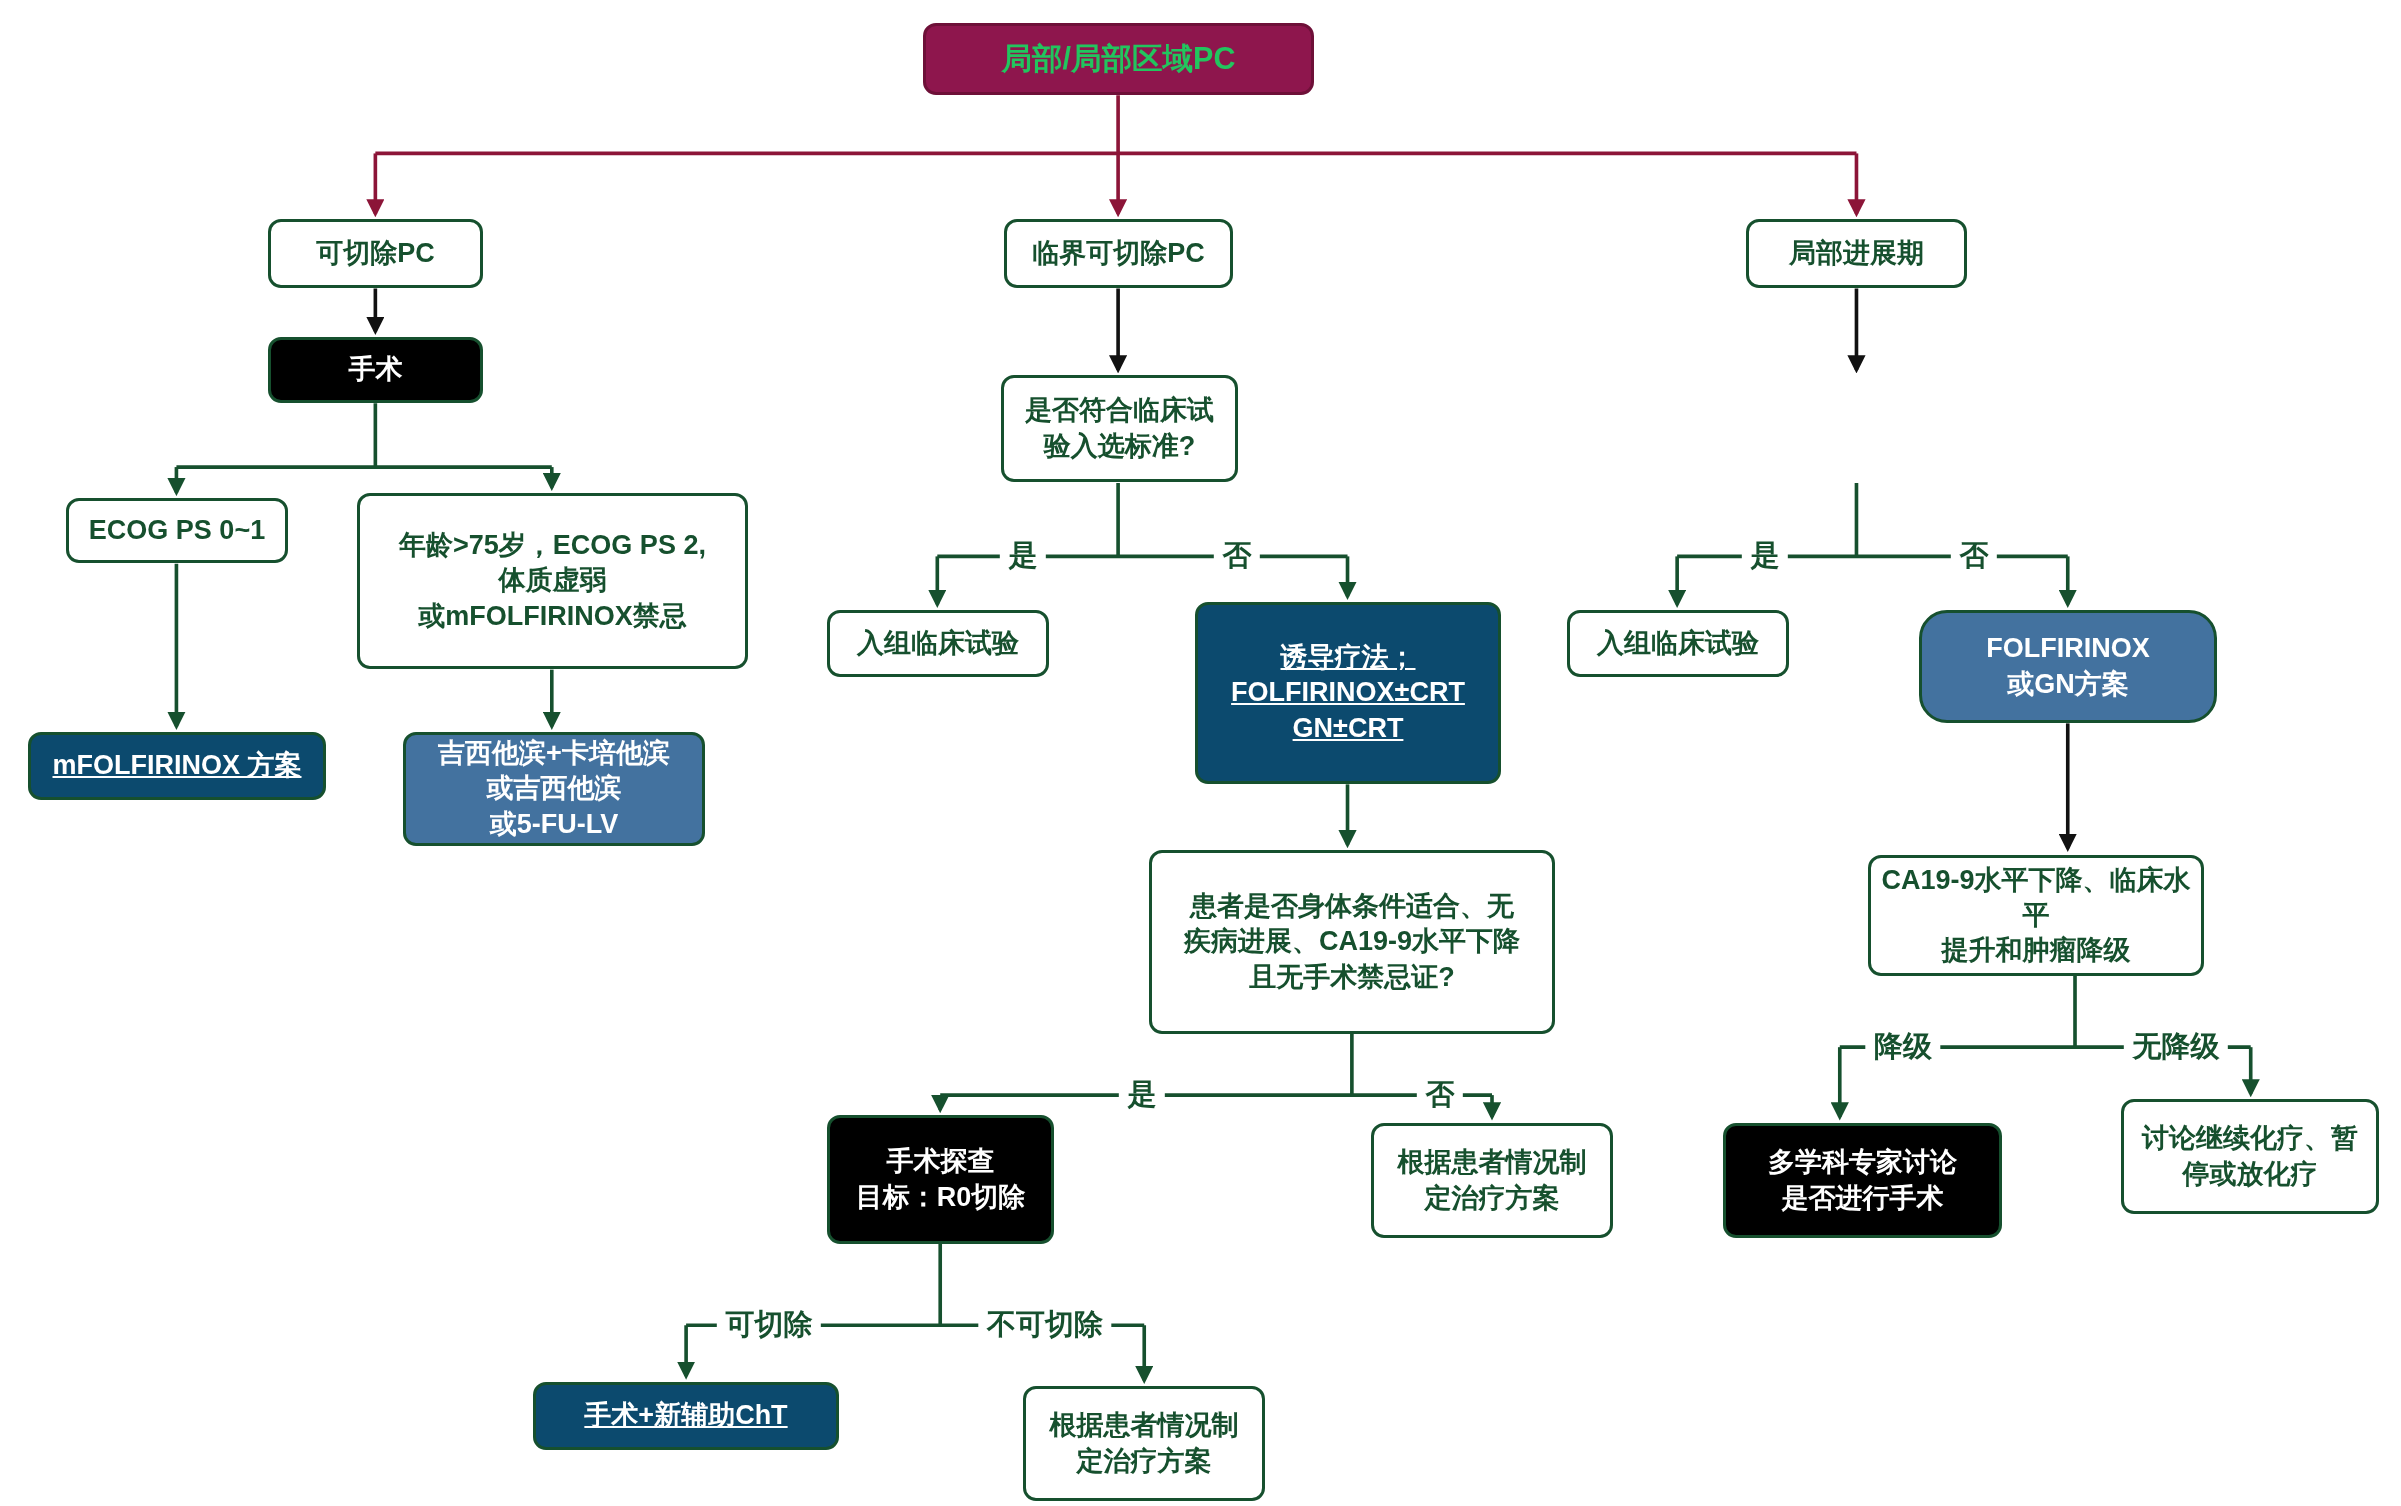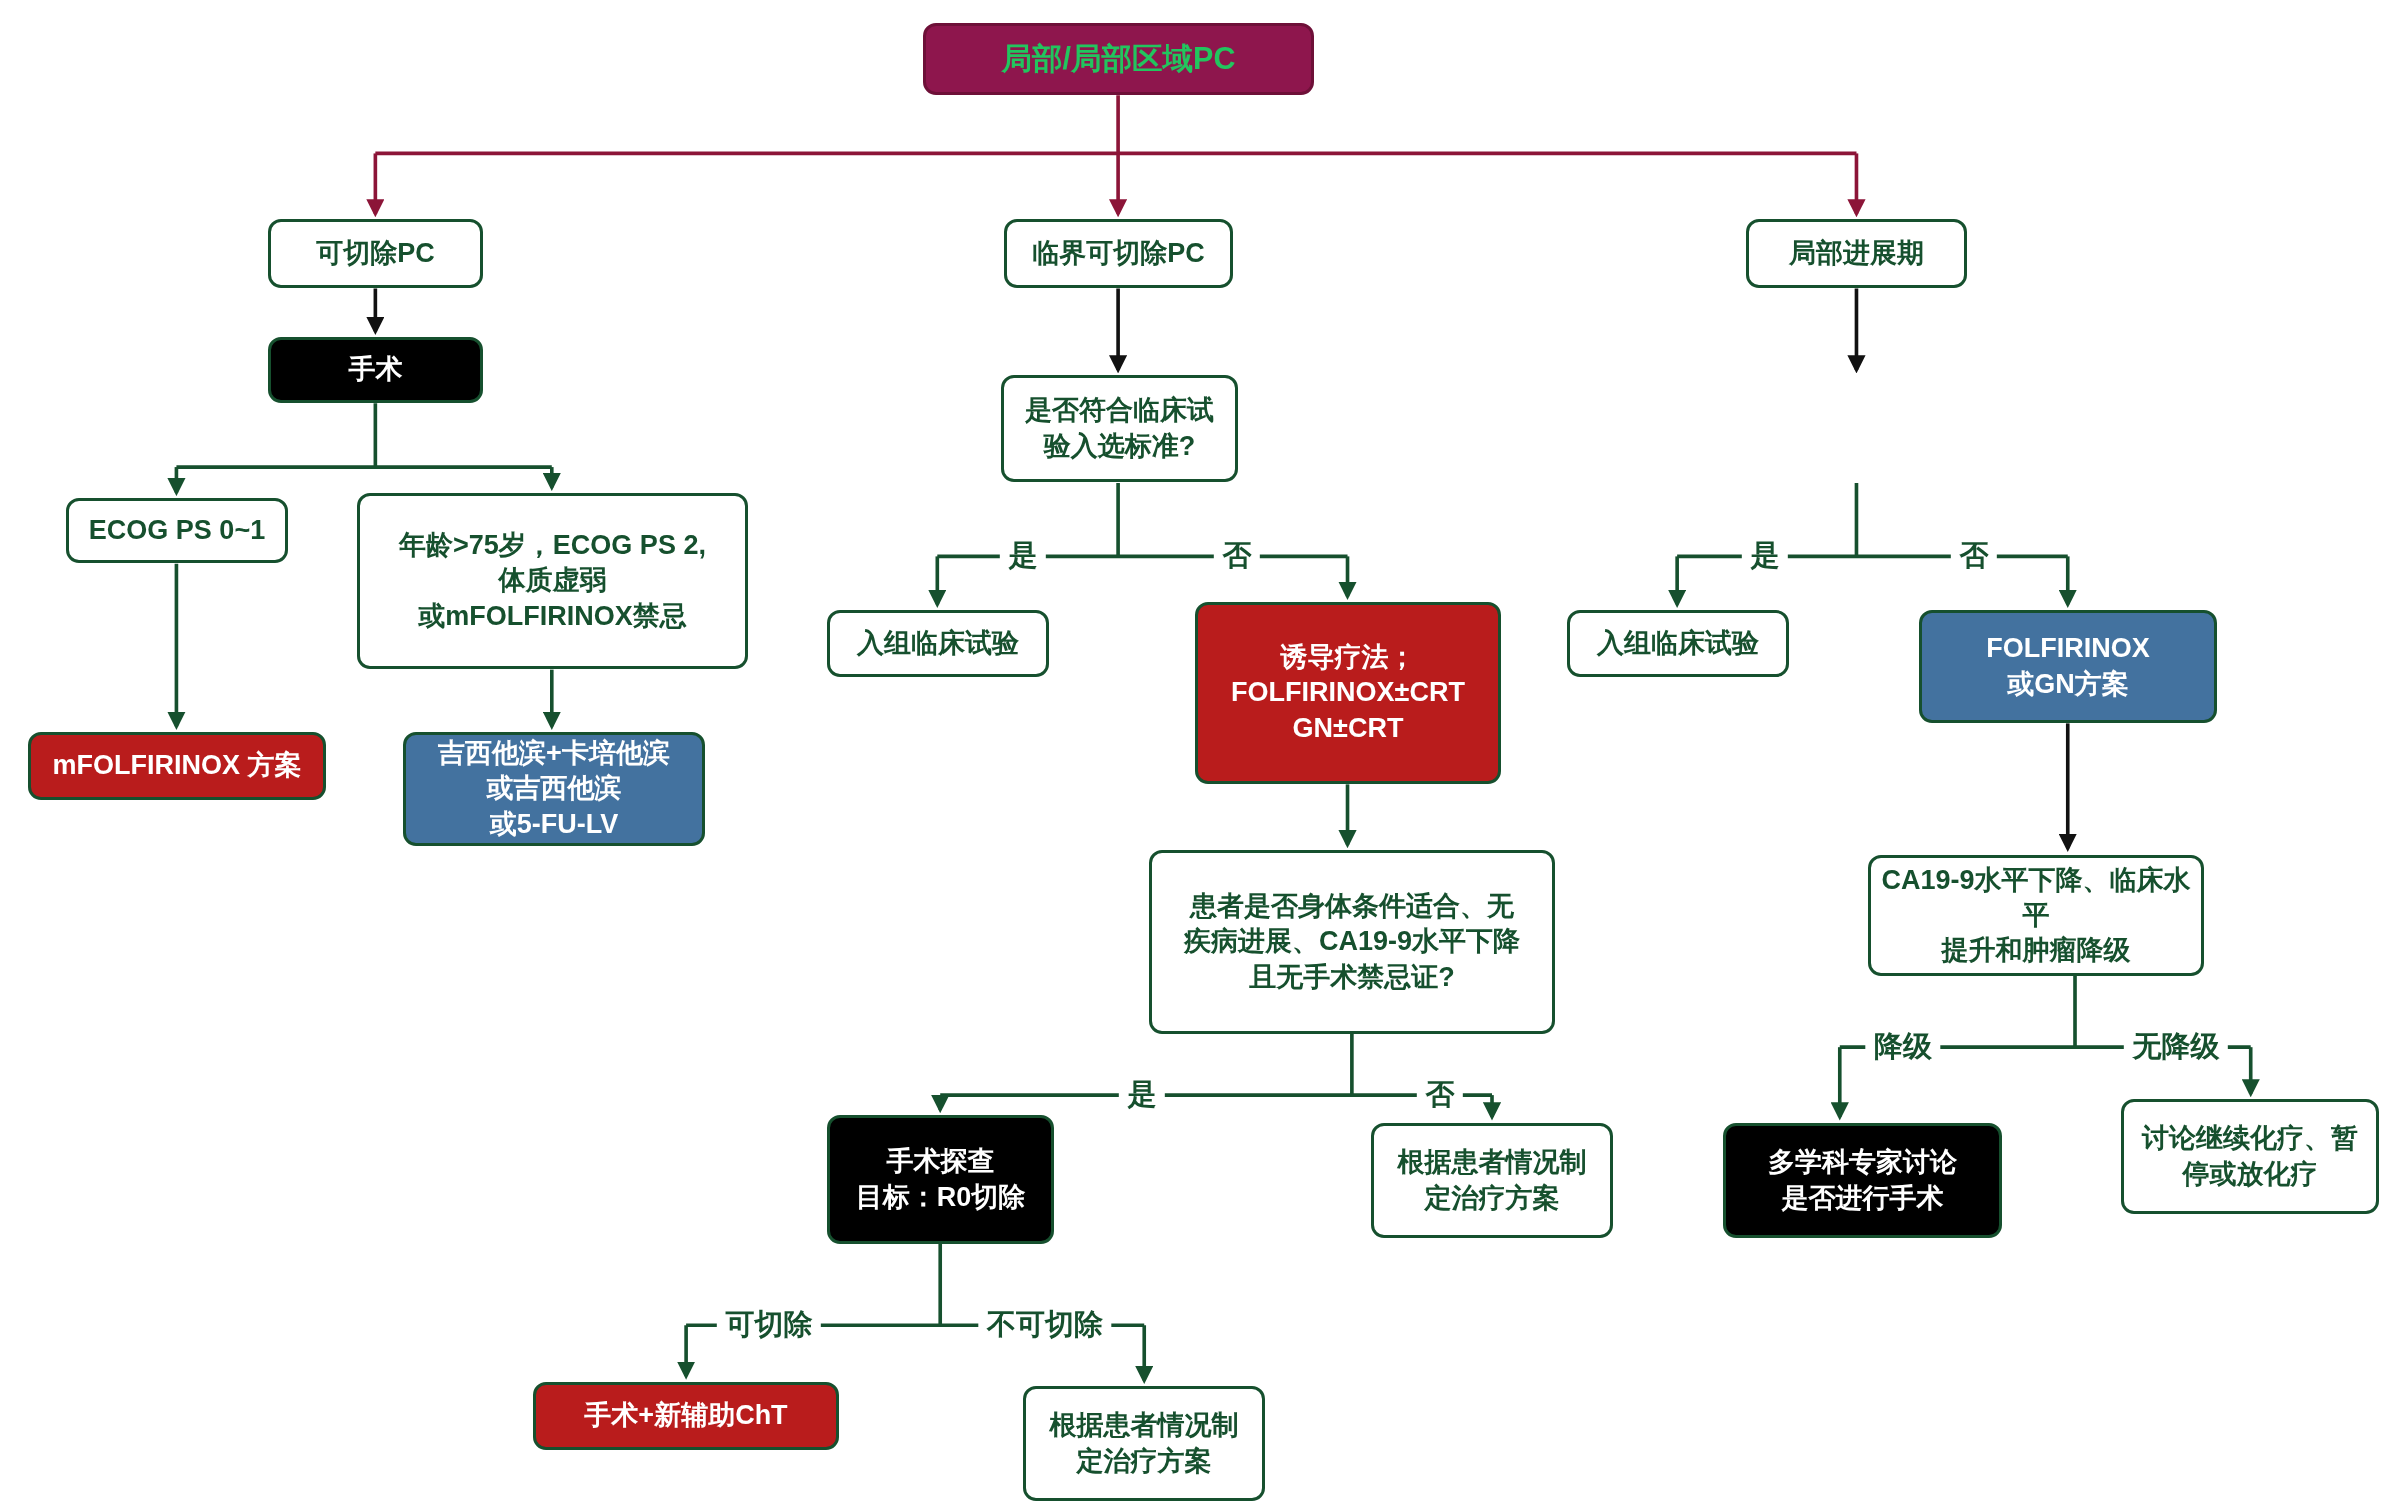--- a/index.html
+++ b/index.html
@@ -16,21 +16,21 @@
     text-align:center;
     font-weight:bold;
     font-size:27px;
     line-height:1.3;
     white-space:pre-line;
     padding:4.4px 10.2px;
   }
   .white{background:#ffffff;color:#16502e;}
   .maroon{background:#8e164d;color:#22c55e;border-color:#6e1038;font-size:30.5px;}
   .orange{background:#000000;color:#ffffff;}
-  .teal{background:#b91c1c;color:#ffffff;}
+  .teal{background:#0c4a6e;color:#ffffff;text-decoration:underline;}
   .blue{background:#43729f;color:#ffffff;}
 
   .edge-label{
     position:absolute;
     transform:translate(-50%,-50%);
     background:#ffffff;
     color:#16502e;
     font-weight:bold;
     font-size:29px;
     padding:0 8.7px;
@@ -135,21 +135,21 @@
   <div class="node white" style="left:1371px;top:1123px;width:242px;height:115px;">根据患者情况制
 定治疗方案</div>
 
   <div class="node teal" style="left:533px;top:1382px;width:306px;height:68px;">手术+新辅助ChT</div>
 
   <div class="node white" style="left:1023px;top:1386px;width:242px;height:115px;">根据患者情况制
 定治疗方案</div>
 
   <div class="node white" style="left:1567px;top:610px;width:222px;height:67px;">入组临床试验</div>
 
-  <div class="node blue" style="left:1919px;top:610px;width:298px;height:113px;">FOLFIRINOX
+  <div class="node blue" style="left:1919px;top:610px;width:298px;height:113px;border-radius:28px;">FOLFIRINOX
 或GN方案</div>
 
   <div class="node white" style="left:1868px;top:855px;width:336px;height:121px;">CA19-9水平下降、临床水平
 提升和肿瘤降级</div>
 
   <div class="node orange" style="left:1723px;top:1123px;width:279px;height:115px;">多学科专家讨论
 是否进行手术</div>
 
   <div class="node white" style="left:2121px;top:1099px;width:258px;height:115px;">讨论继续化疗、暂
 停或放化疗</div>

